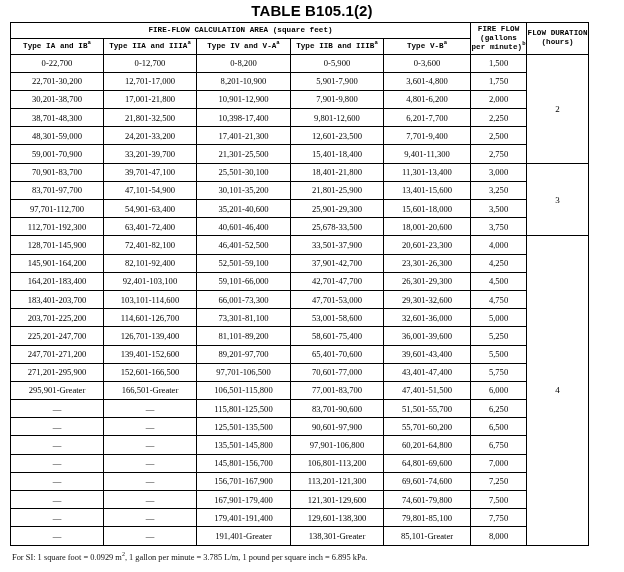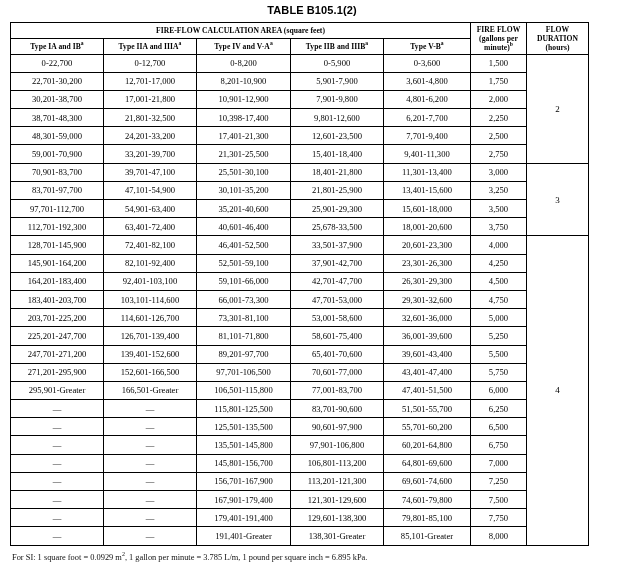--- a/index.html
+++ b/index.html
@@ -21,21 +21,21 @@
     height: 572px;
     box-sizing: border-box;
   }
 
   
   .title-block {
     text-align: center;
     padding-top: 5px;
     font-family: "Liberation Sans", "DejaVu Sans", sans-serif;
     font-weight: bold;
-    font-size: 11px;
+    font-size: 15px;
     line-height: 11.5px;
     letter-spacing: 0.1px;
   }
 
   
   .table-wrap {
     margin: 5px 10px 0 10px;
     width: 578px;
   }
 
@@ -47,21 +47,21 @@
   }
 
   table.ff td, table.ff th {
     border: 1px solid #000;
     padding: 0;
     margin: 0;
   }
 
   
   .hd {
-    font-family: Liberation Serif, serif;
+    font-family: Liberation Mono, monospace;
     font-weight: bold;
     font-size: 7.6px;
     line-height: 9px;
     vertical-align: middle;
     height: 15px;
     letter-spacing: 0.05px;
   }
   .hd-tall {
     height: 30px;
   }
@@ -286,21 +286,21 @@
             <td class="cell">203,701-225,200</td>
             <td class="cell">114,601-126,700</td>
             <td class="cell">73,301-81,100</td>
             <td class="cell">53,001-58,600</td>
             <td class="cell">32,601-36,000</td>
             <td class="cell">5,000</td>
           </tr>
           <tr>
             <td class="cell">225,201-247,700</td>
             <td class="cell">126,701-139,400</td>
-            <td class="cell">81,101-71,800</td>
+            <td class="cell">81,101-89,200</td>
             <td class="cell">58,601-75,400</td>
             <td class="cell">36,001-39,600</td>
             <td class="cell">5,250</td>
           </tr>
           <tr>
             <td class="cell">247,701-271,200</td>
             <td class="cell">139,401-152,600</td>
             <td class="cell">89,201-97,700</td>
             <td class="cell">65,401-70,600</td>
             <td class="cell">39,601-43,400</td>

